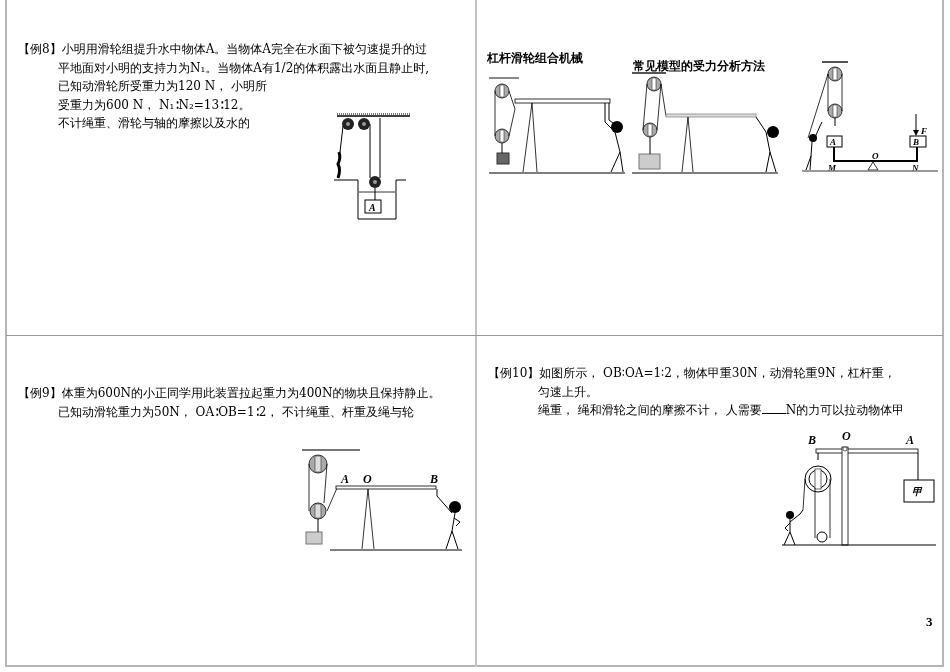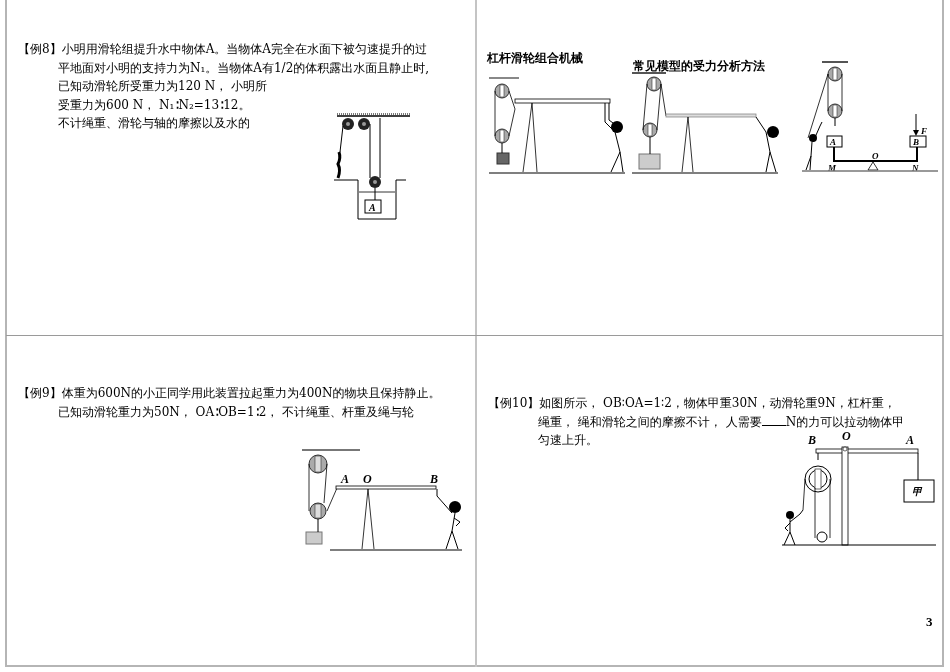--- a/index.html
+++ b/index.html
@@ -153,24 +153,24 @@
   <line x1="68" y1="43" x2="62" y2="103" stroke="#000" stroke-width="0.8"></line>
   <line x1="68" y1="43" x2="74" y2="103" stroke="#000" stroke-width="0.8"></line>
   <line x1="30" y1="104" x2="162" y2="104" stroke="#555" stroke-width="1.5"></line>
   <circle cx="155" cy="61" r="6" fill="#000"></circle>
   <polyline points="137,43 137,50 152,67" fill="none" stroke="#000"></polyline>
   <polyline points="155,67 152,85 146,103" fill="none" stroke="#000"></polyline>
   <polyline points="152,85 158,103" fill="none" stroke="#000"></polyline>
   <polyline points="154,72 160,76 156,80" fill="none" stroke="#000"></polyline>
 </svg>
 
-<div class="q" style="left:488px; top:394px;">
+<div class="q" style="left:488px; top:364px;">
   <div class="line"><span class="tag">【例10】</span><span>如图所示， OB∶OA=1∶2，物体甲重30N，动滑轮重9N，杠杆重，</span></div>
+  <div class="line indent10">匀速上升。</div>
   <div class="line indent10"><span>绳重， 绳和滑轮之间的摩擦不计， 人需要</span><span class="blank blank-short"></span><span>N的力可以拉动物体甲</span></div>
-  <div class="line indent10">匀速上升。</div>
 </div>
 
 <svg class="fig" style="left:778px; top:428px;" width="160" height="122" viewBox="0 0 160 122">
   <text x="30" y="16" font-size="12">B</text>
   <text x="64" y="12" font-size="12">O</text>
   <text x="128" y="16" font-size="12">A</text>
   <rect x="38" y="21" width="102" height="4" fill="#fff" stroke="#000" stroke-width="0.8"></rect>
   <rect x="64" y="19" width="6" height="98" fill="#fff" stroke="#000" stroke-width="0.8"></rect>
   <circle cx="67" cy="21" r="2" fill="#fff" stroke="#000" stroke-width="0.6"></circle>
   <line x1="40" y1="25" x2="40" y2="32" stroke="#000"></line>

